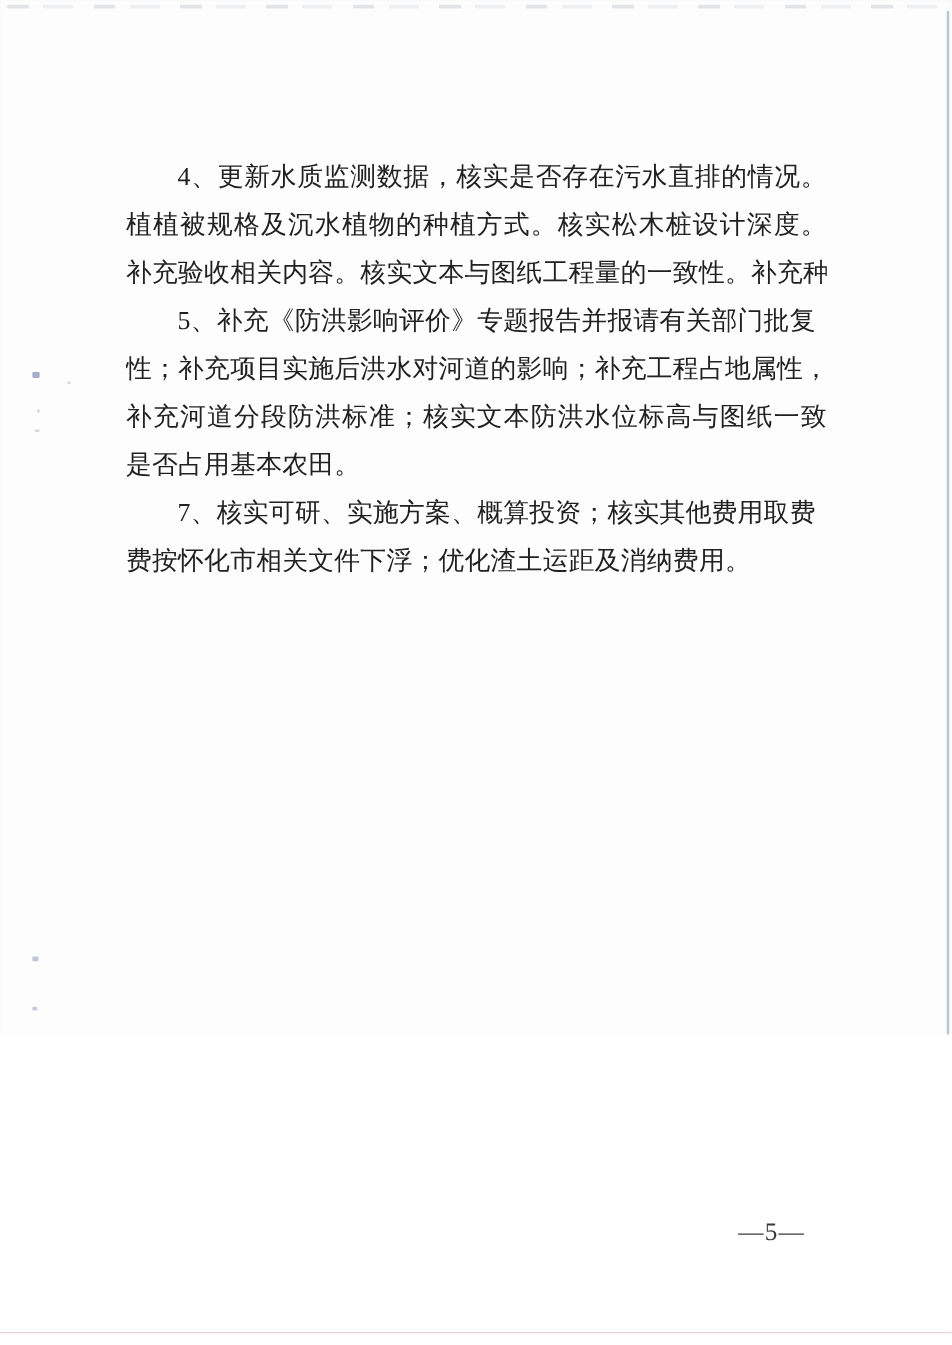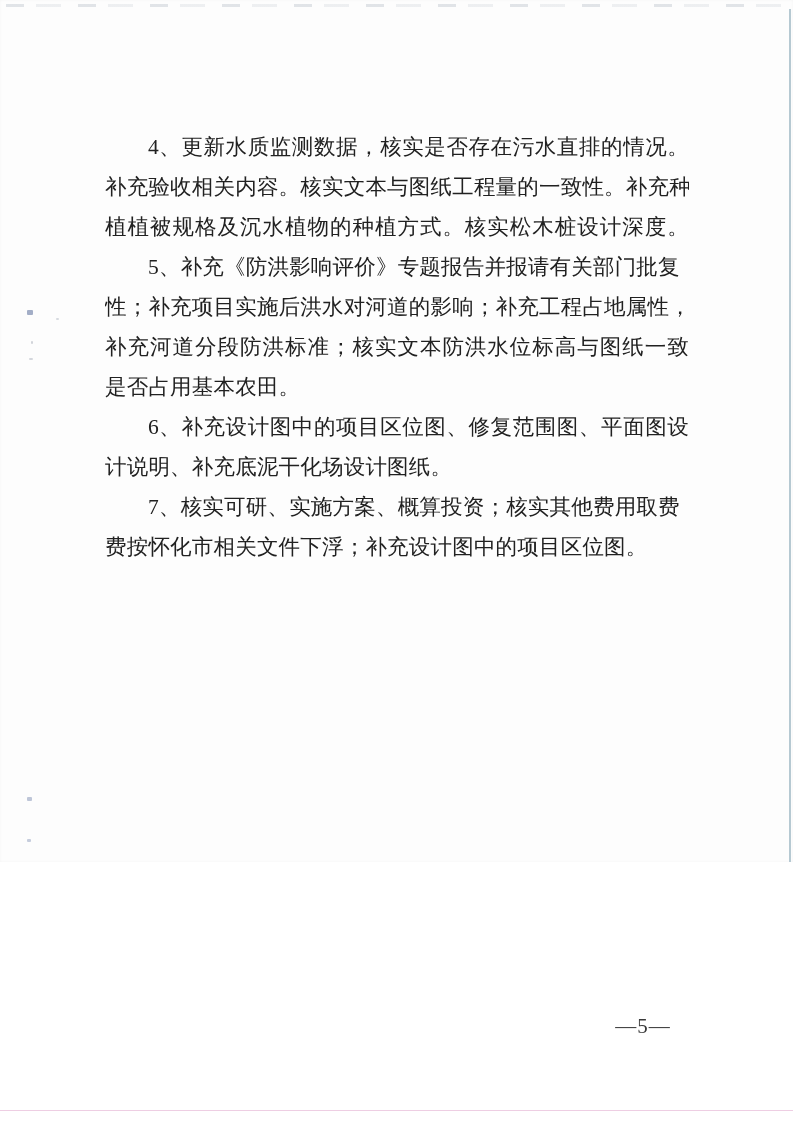--- a/index.html
+++ b/index.html
@@ -119,38 +119,34 @@
   <div class="speck s2"></div>
   <div class="speck s3"></div>
   <div class="speck s4"></div>
   <div class="speck s5"></div>
   <div class="speck s6"></div>
 
   <main class="text-block">
 
     <section class="paragraph">
       <div class="line first">4、更新水质监测数据，核实是否存在污水直排的情况。</div>
+      <div class="line">植植被规格及沉水植物的种植方式。核实松木桩设计深度。</div>
       <div class="line">补充验收相关内容。核实文本与图纸工程量的一致性。补充种</div>
-      <div class="line">植植被规格及沉水植物的种植方式。核实松木桩设计深度。</div>
     </section>
 
     <section class="paragraph">
       <div class="line first">5、补充《防洪影响评价》专题报告并报请有关部门批复；</div>
       <div class="line">性；补充项目实施后洪水对河道的影响；补充工程占地属性，</div>
       <div class="line">补充河道分段防洪标准；核实文本防洪水位标高与图纸一致</div>
       <div class="line short">是否占用基本农田。</div>
     </section>
 
-    <section class="paragraph">
-      <div class="line first">6、补充设计图中的项目区位图、修复范围图、平面图设</div>
-      <div class="line short">计说明、补充底泥干化场设计图纸。</div>
-    </section>
 
     <section class="paragraph">
       <div class="line first">7、核实可研、实施方案、概算投资；核实其他费用取费，</div>
-      <div class="line short">费按怀化市相关文件下浮；补充设计图中的项目区位图。</div>
+      <div class="line short">费按怀化市相关文件下浮；优化渣土运距及消纳费用。</div>
     </section>
 
   </main>
 
   <div class="page-number">—5—</div>
 
 </div>
 
 </body></html>

